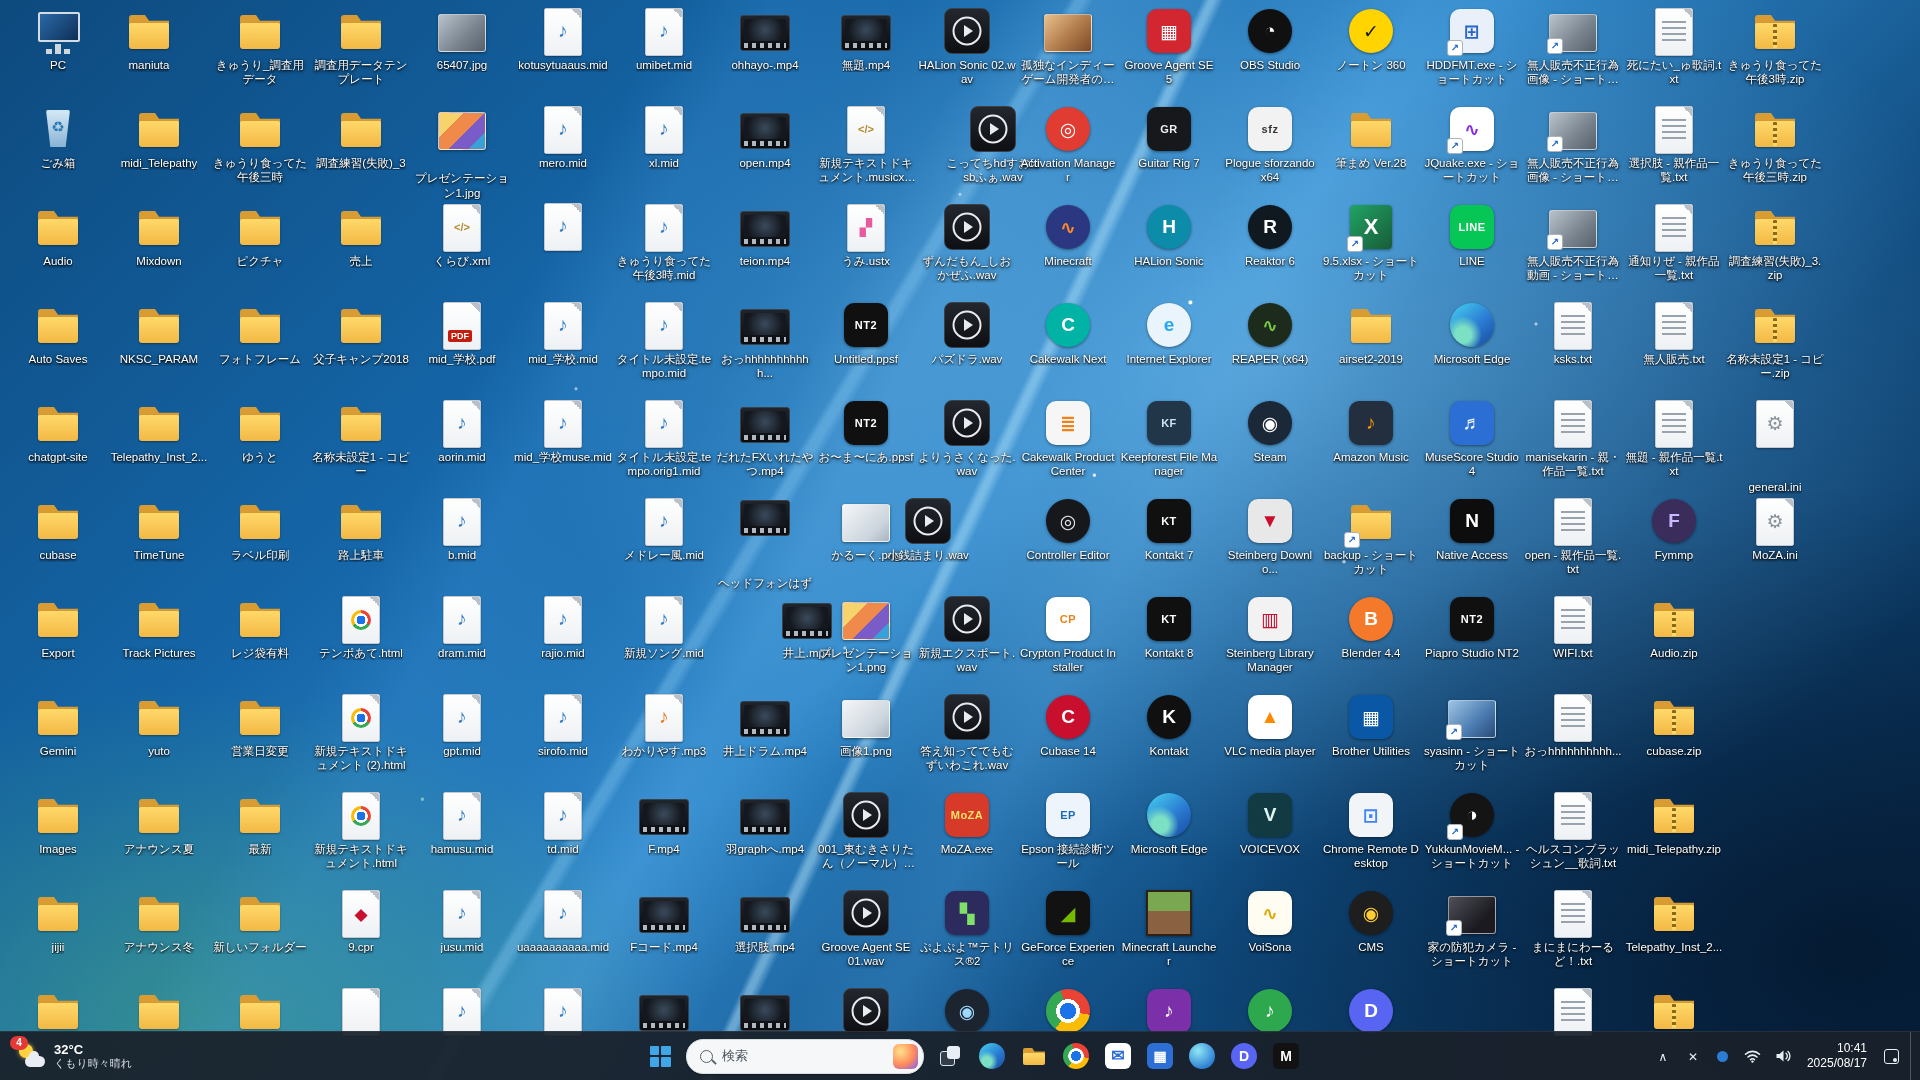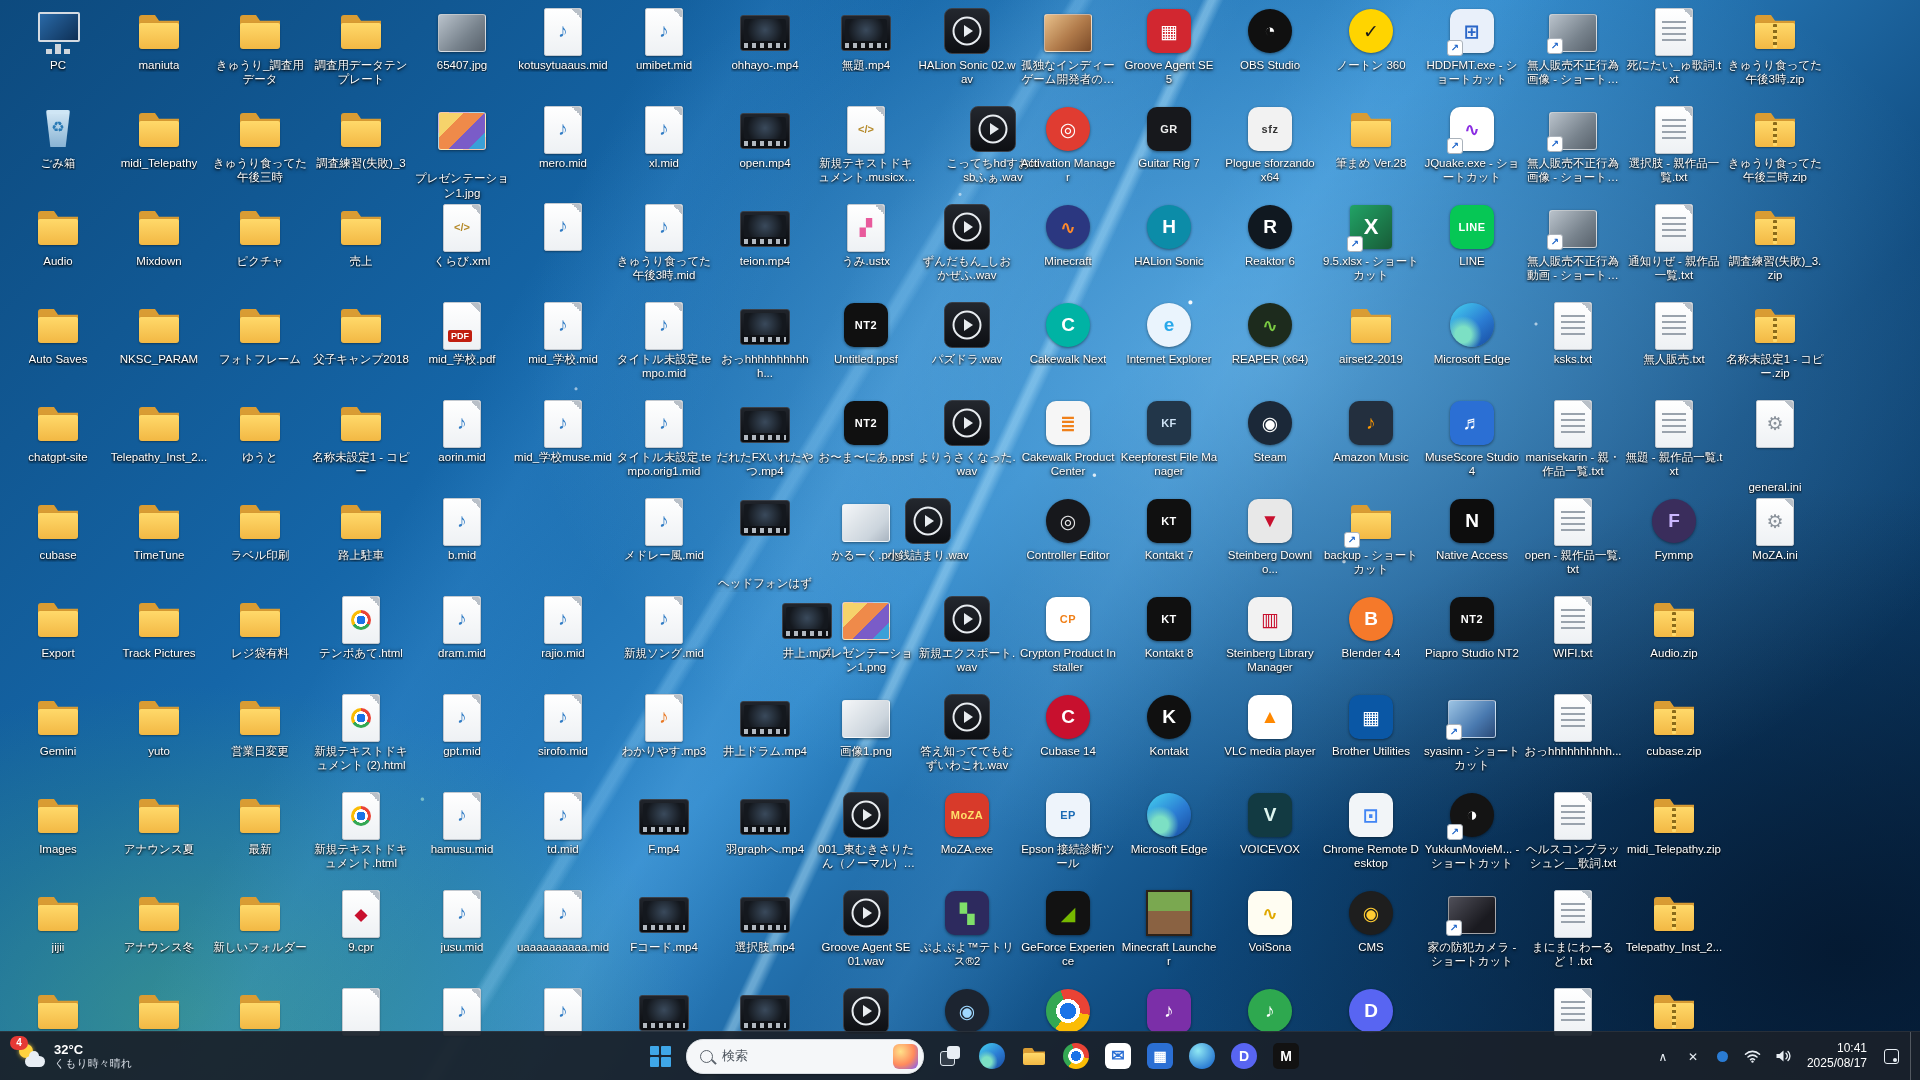--- a/index.html
+++ b/index.html
@@ -237,21 +237,21 @@
           <div class="ic t-folder"></div>
         </div>
         <div class="lbl">jijii</div>
       </div>
       <div class="cell" style="left: 8px; top: 986px;">
         <div class="icbox">
           <div class="ic t-folder"></div>
         </div>
         <div class="lbl"></div>
       </div>
-      <div class="cell" style="left: 109px; top: 6px;">
+      <div class="cell" style="left: 99px; top: 6px;">
         <div class="icbox">
           <div class="ic t-folder"></div>
         </div>
         <div class="lbl">maniuta</div>
       </div>
       <div class="cell" style="left: 109px; top: 104px;">
         <div class="icbox">
           <div class="ic t-folder"></div>
         </div>
         <div class="lbl">midi_Telepathy</div>

